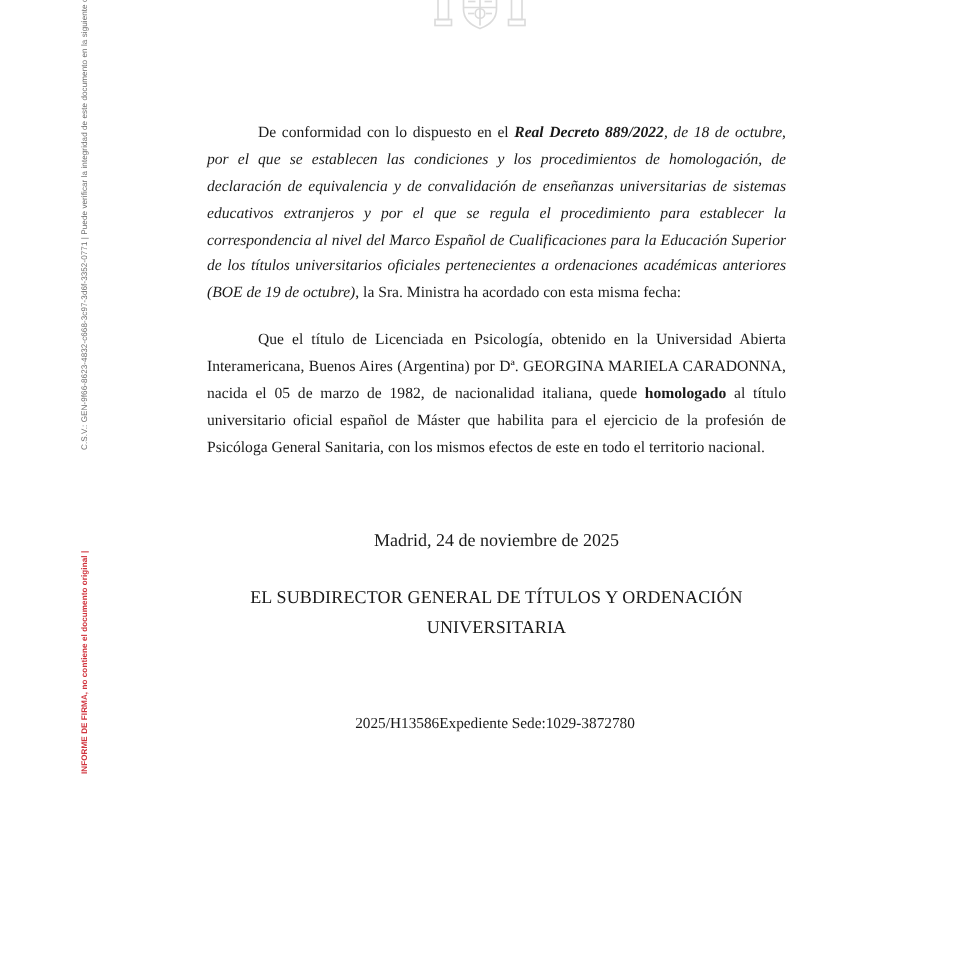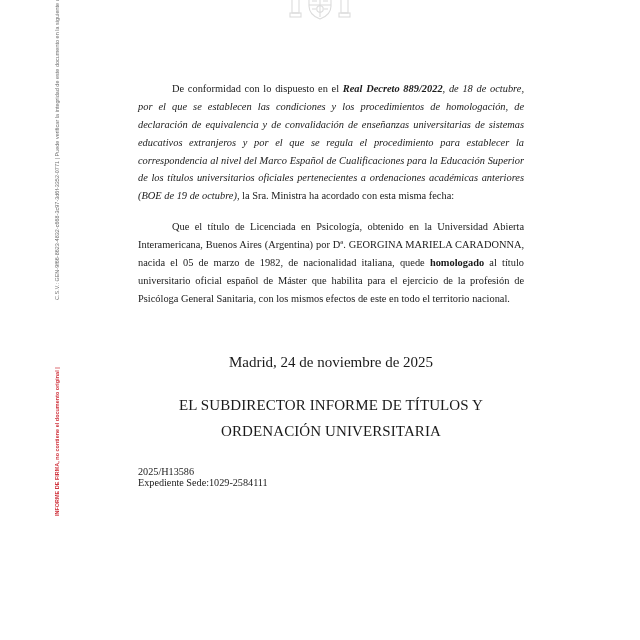--- a/index.html
+++ b/index.html
@@ -89,45 +89,44 @@
   p.body.italic b {
     font-weight: bold;
     font-style: italic;
   }
   p.first {
     margin-top: 80px;
   }
   .centered {
     text-align: center;
     text-indent: 0;
-    font-size: 15px;
+    font-size: 12px;
     line-height: 1.7;
   }
   .place-date {
     margin: 42px 0 0 0;
   }
   .job-title {
     margin: 18px 0 0 0;
     letter-spacing: 0.1px;
   }
   .signer {
     margin: 62px 0 0 0;
   }
 
   
   .footer {
     position: absolute;
     left: 138px;
     right: 118px;
     bottom: 48px;
     display: flex;
-    justify-content: flex-start;
+    justify-content: center;
     align-items: baseline;
     font-size: 10.2px;
-    flex-direction: column;
   }
   .footer .right { text-align: right; }
 </style>
 </head>
 <body>
 
 <div class="page">
 
   <div class="side-strip">
     <span class="side-text csv">C.S.V.: GEN-9f66-8623-4832-c668-3c97-3d6f-3352-0771 | Puede verificar la integridad de este documento en la siguiente dirección:</span>
@@ -165,22 +164,22 @@
 
   <div class="doc">
 
     <p class="body italic first"><span style="font-style: normal;">De conformidad con lo dispuesto en el </span><b>Real Decreto 889/2022</b><span>, de 18 de octubre, por el que se establecen las condiciones y los procedimientos de homologación, de declaración de equivalencia y de convalidación de enseñanzas universitarias de sistemas educativos extranjeros y por el que se regula el procedimiento para establecer la correspondencia al nivel del Marco Español de Cualificaciones para la Educación Superior de los títulos universitarios oficiales pertenecientes a ordenaciones académicas anteriores (BOE de 19 de octubre)</span><span style="font-style: normal;">, la Sra. Ministra ha acordado con esta misma fecha:</span></p>
 
     <p class="body"><span>Que el título de Licenciada en Psicología, obtenido en la Universidad Abierta Interamericana, Buenos Aires (Argentina) por Dª. GEORGINA MARIELA CARADONNA, nacida el 05 de marzo de 1982, de nacionalidad italiana, quede </span><b>homologado</b><span> al título universitario oficial español de Máster que habilita para el ejercicio de la profesión de Psicóloga General Sanitaria, con los mismos efectos de este en todo el territorio nacional.</span></p>
 
 
     <p class="centered place-date">Madrid, 24 de noviembre de 2025</p>
 
-    <p class="centered job-title">EL SUBDIRECTOR INFORME DE TÍTULOS Y ORDENACIÓN UNIVERSITARIA</p>
+    <p class="centered job-title">EL SUBDIRECTOR GENERAL DE TÍTULOS Y ORDENACIÓN UNIVERSITARIA</p>
 
   </div>
 
   <div class="footer">
     <span class="left">2025/H13586</span>
-    <span class="right">Expediente Sede:1029-2584111</span>
+    <span class="right">Expediente Sede:1029-3872780</span>
   </div>
 
 </div>
 
 </body></html>

